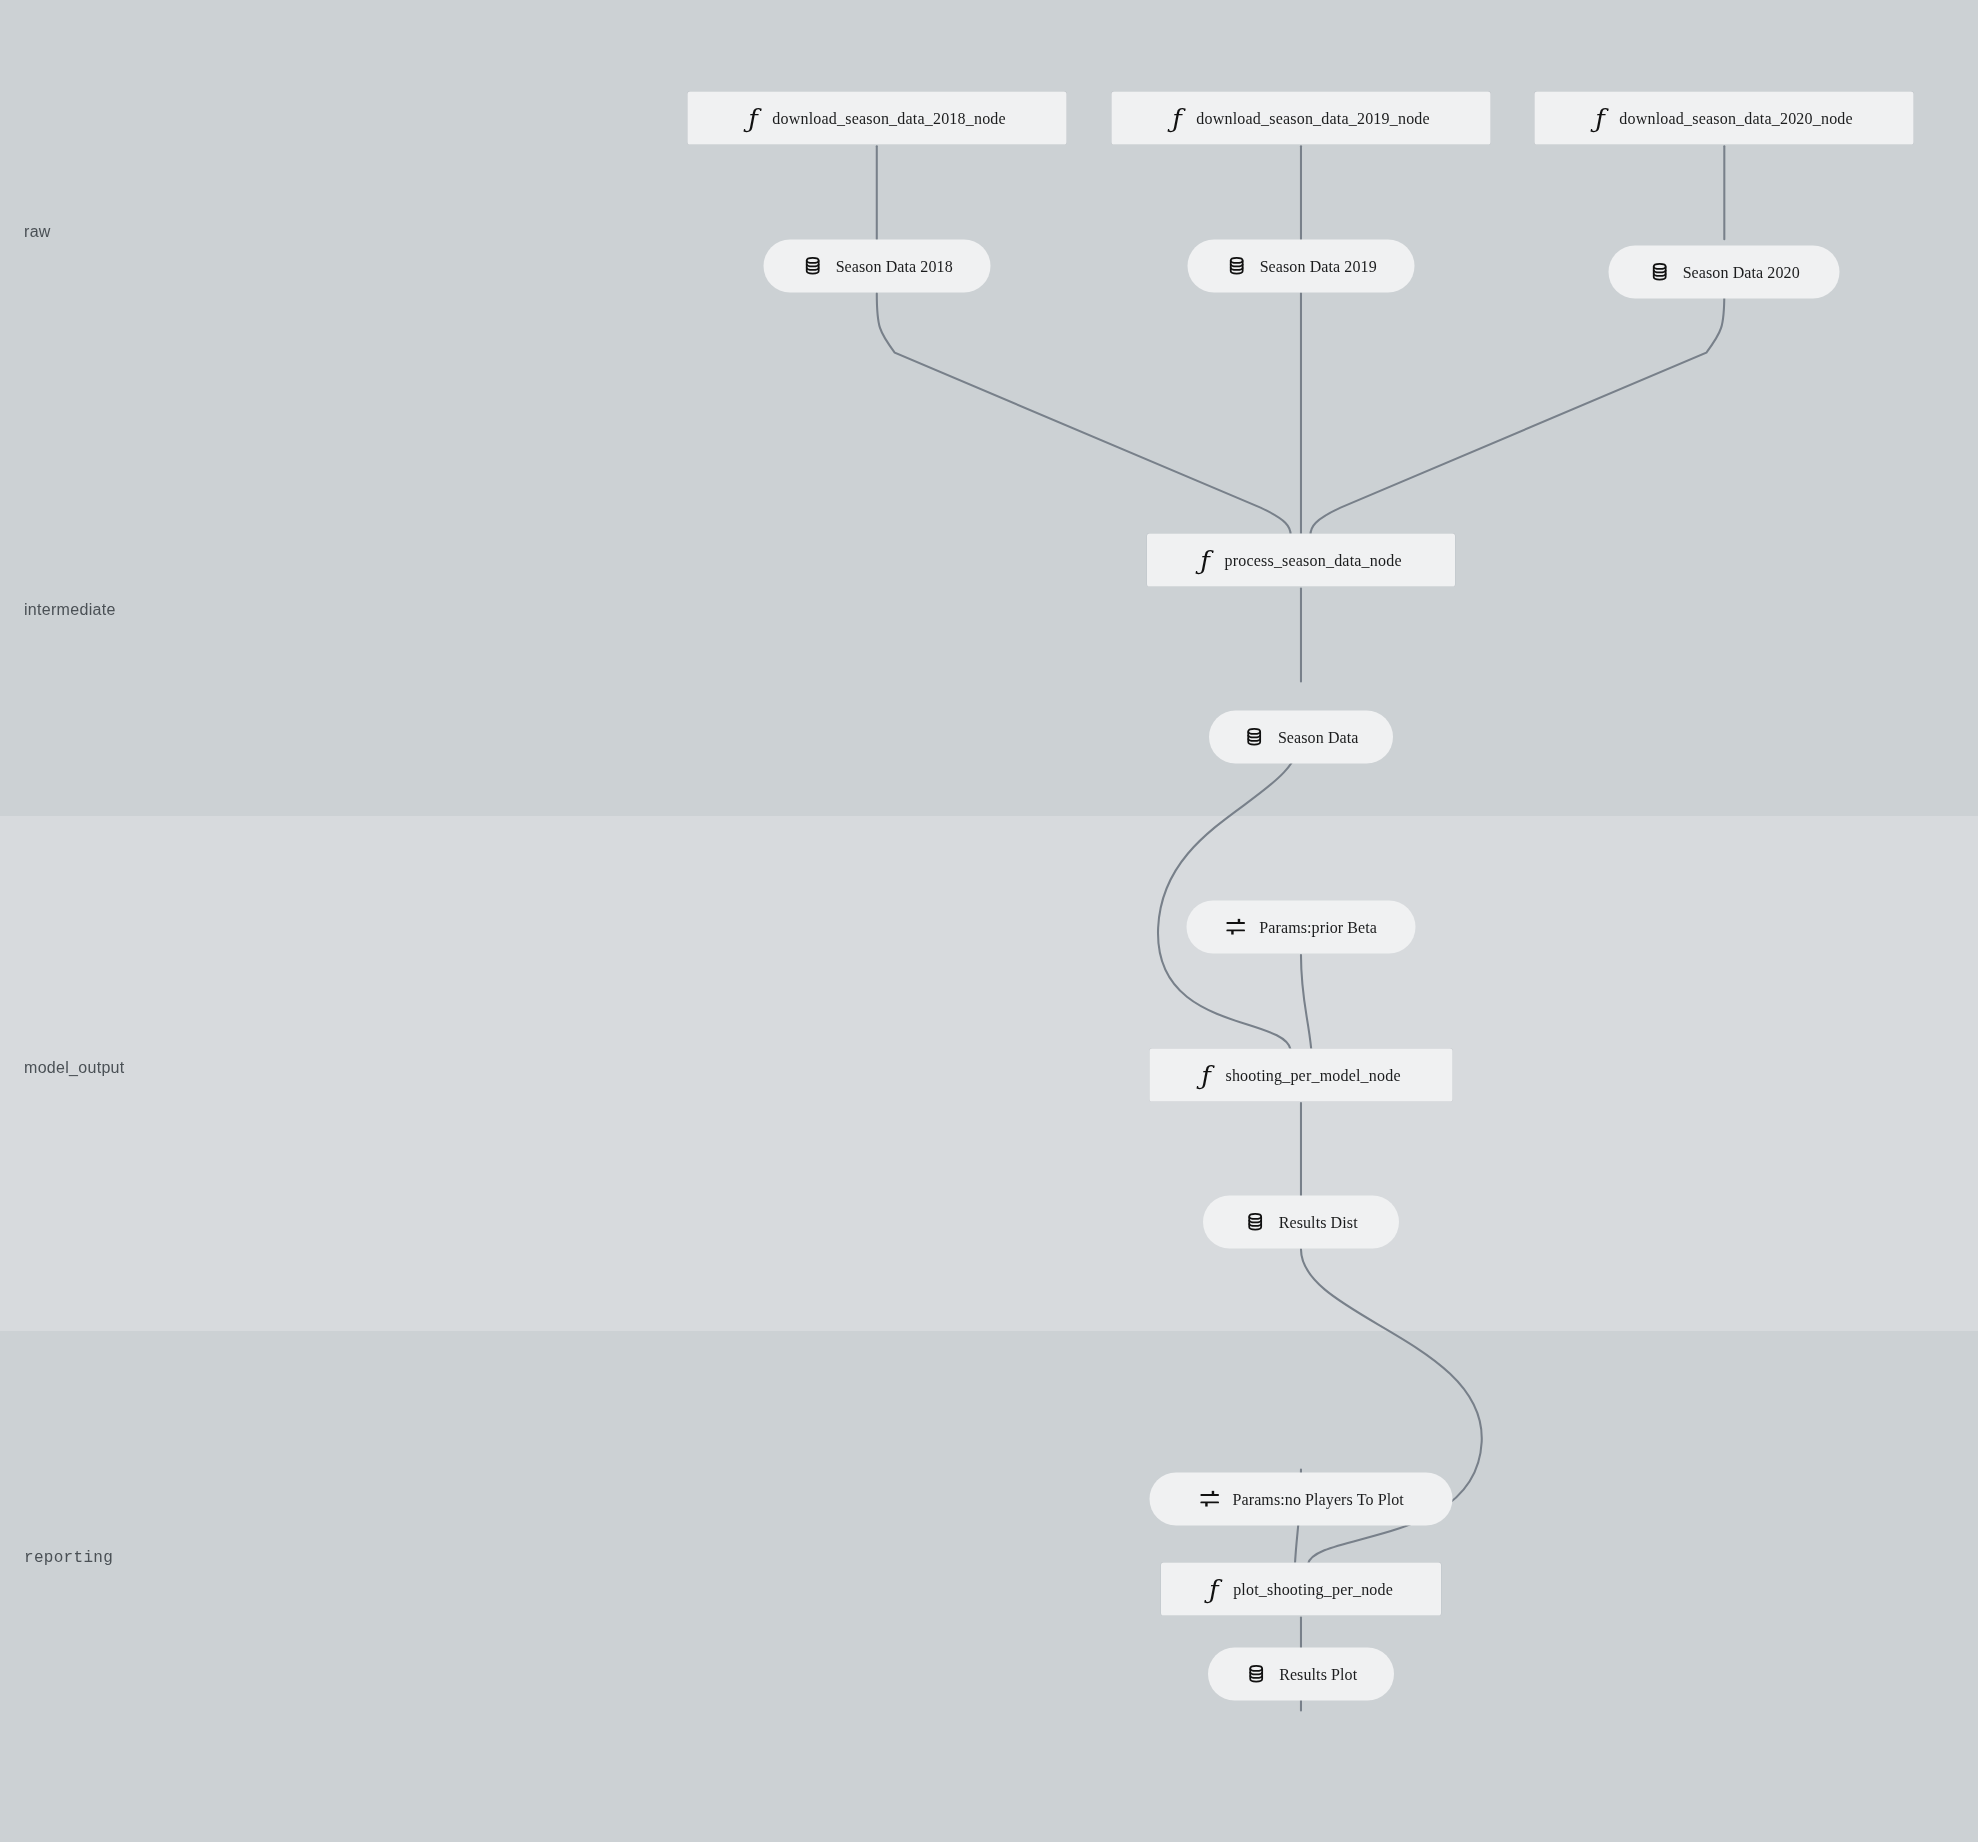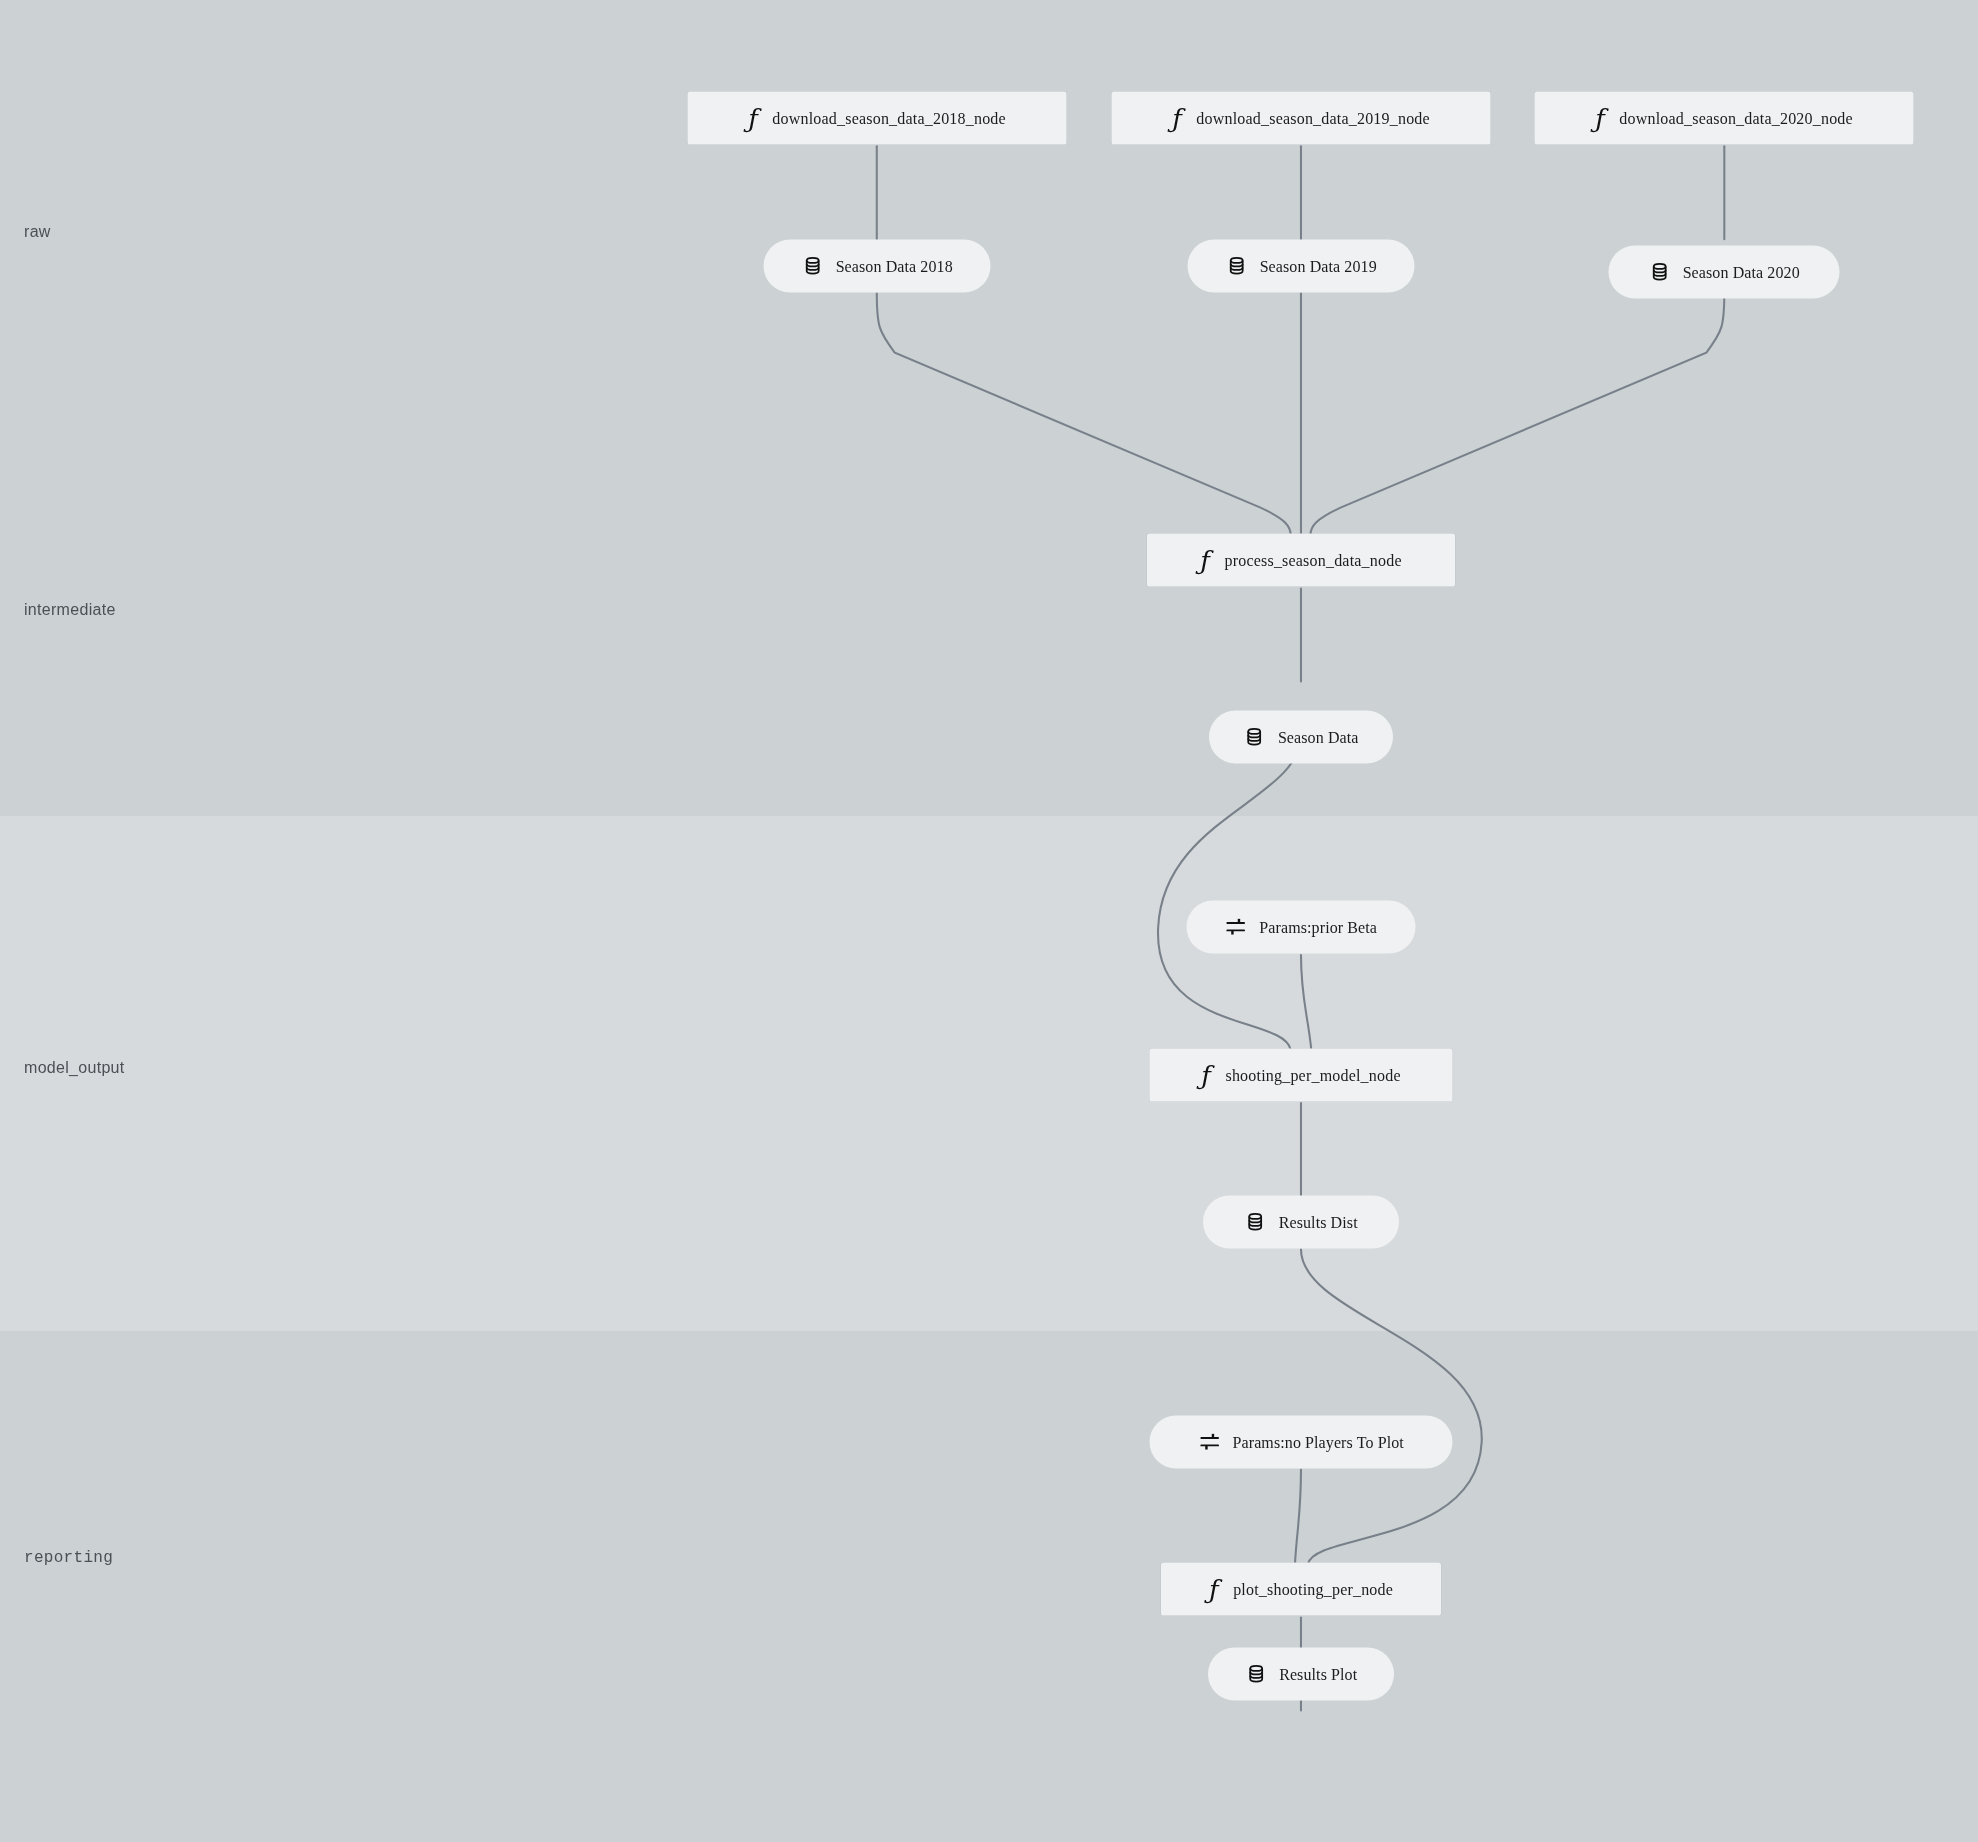--- a/index.html
+++ b/index.html
@@ -243,21 +243,21 @@
             <g fill="none" stroke="#111" stroke-width="1.9">
               <ellipse cx="12" cy="6.3" rx="6.4" ry="2.7"></ellipse>
               <path d="M5.6 6.3 v11.4 a6.4 2.7 0 0 0 12.8 0 V6.3"></path>
               <path d="M5.6 10.1 a6.4 2.7 0 0 0 12.8 0"></path>
               <path d="M5.6 13.9 a6.4 2.7 0 0 0 12.8 0"></path>
             </g>
           </svg>
         </span>
         <span class="node-label">Results Dist</span>
       </div>
-      <div class="node params" style="left: 1301px; top: 1442px; width: 303px;">
+      <div class="node params" style="left: 1301px; top: 1499px; width: 303px;">
         <span class="glyph">
           <svg width="22.4" height="22.4" viewBox="0 0 24 24">
             <g stroke="#111" stroke-width="2" stroke-linecap="round">
               <line x1="3" y1="8" x2="21" y2="8"></line>
               <line x1="3" y1="16" x2="21" y2="16"></line>
             </g>
             <rect x="14.2" y="3.6" width="2.6" height="4.6" fill="#111" stroke="none"></rect>
             <rect x="7.2" y="15.8" width="2.6" height="4.6" fill="#111" stroke="none"></rect>
           </svg>
         </span>

